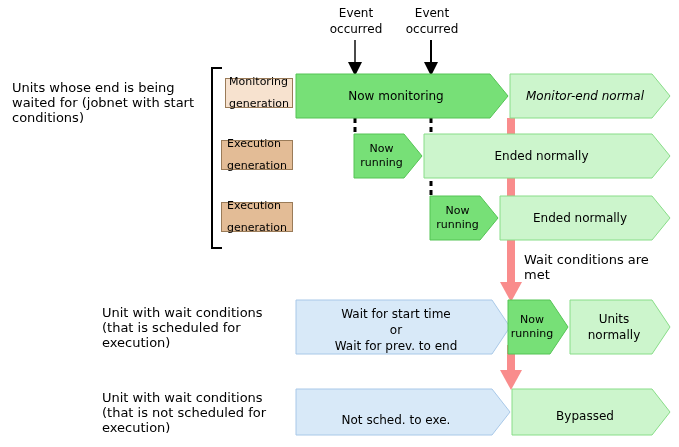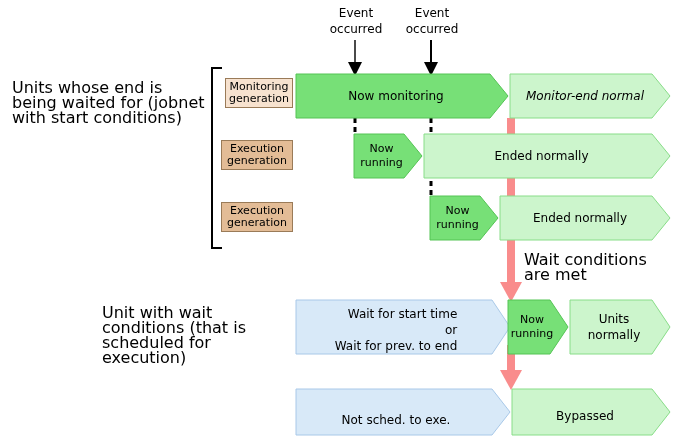--- a/index.html
+++ b/index.html
@@ -5,26 +5,26 @@
   html,body{margin:0;padding:0;}
   body{
     width:679px;height:447px;
     background:#ffffff;
     font-family:"DejaVu Sans","Liberation Sans",sans-serif;
     position:relative;
     overflow:hidden;
     -webkit-font-smoothing:none;
   }
   .canvas{position:absolute;left:0;top:0;width:679px;height:447px;padding-left:44px;}
-  .lbl{position:absolute;color:#000;font-size:16px;line-height:15px;}
+  .lbl{position:absolute;color:#000;font-size:13px;line-height:15px;}
   .ctr{text-align:center;}
   .rect{
     position:absolute;box-sizing:border-box;
     display:flex;align-items:center;justify-content:center;
-    text-align:center;font-size:11px;line-height:12px;color:#000;
+    font-size:11px;line-height:22px;color:#000;
   }
   .genbox{
     border:1px solid #9a7b58;
   }
   svg{position:absolute;left:0;top:0;overflow:visible;}
   .txtnode{position:absolute;display:flex;align-items:center;justify-content:center;
     text-align:center;font-size:12px;line-height:16px;color:#000;white-space:pre-line;
     pointer-events:none;}
 </style>
 </head>
@@ -74,20 +74,21 @@
     <path d="M 512 389 L 652 389 L 670 412 L 652 435 L 512 435 Z" fill="#ccf5cc" stroke="#88dd88" stroke-width="1"></path>
   </svg>
 
   <div class="txtnode ctr" style="left:316px;top:4px;width:80px;height:34px;">Event
 occurred</div>
   <div class="txtnode ctr" style="left:392px;top:4px;width:80px;height:34px;">Event
 occurred</div>
 
   <div class="lbl" style="left:12px;top:80px;width:195px;">Units whose end is being waited for (jobnet with start conditions)</div>
   <div class="lbl" style="left:102px;top:305px;width:195px;">Unit with wait conditions (that is scheduled for execution)</div>
+  <div class="lbl" style="left:102px;top:390px;width:195px;">Unit with wait conditions (that is not scheduled for execution)</div>
 
   <div class="rect genbox" style="left:225px;top:78px;width:68px;height:30px;background:#f7e2cf;white-space:pre-line;">Monitoring
 generation</div>
   <div class="rect genbox" style="left:221px;top:140px;width:72px;height:30px;background:#e3bc96;white-space:pre-line;">Execution
 generation</div>
   <div class="rect genbox" style="left:221px;top:202px;width:72px;height:30px;background:#e3bc96;white-space:pre-line;">Execution
 generation</div>
 
   <div class="txtnode" style="left:296px;top:74px;width:200px;height:43px;">Now monitoring</div>
   <div class="txtnode" style="left:510px;top:74px;width:150px;height:44px;font-style:italic;">Monitor-end normal</div>
@@ -95,21 +96,21 @@
   <div class="txtnode" style="left:354px;top:134px;width:55px;height:44px;font-size:11px;line-height:14px;">Now
 running</div>
   <div class="txtnode" style="left:424px;top:134px;width:235px;height:44px;">Ended normally</div>
 
   <div class="txtnode" style="left:430px;top:196px;width:55px;height:44px;font-size:11px;line-height:14px;">Now
 running</div>
   <div class="txtnode" style="left:500px;top:196px;width:160px;height:44px;">Ended normally</div>
 
   <div class="lbl" style="left:524px;top:252px;width:145px;">Wait conditions are met</div>
 
-  <div class="txtnode" style="left:296px;top:300px;width:200px;height:60px;text-align:right;">Wait for start time
+  <div class="txtnode" style="left:296px;top:300px;width:200px;height:60px;">Wait for start time
 or
 Wait for prev. to end</div>
   <div class="txtnode" style="left:508px;top:300px;width:48px;height:54px;font-size:11px;line-height:14px;">Now
 running</div>
   <div class="txtnode" style="left:570px;top:300px;width:88px;height:54px;">Units
 normally</div>
 
   <div class="txtnode" style="left:296px;top:389px;width:200px;height:62px;">Not sched. to exe.</div>
   <div class="txtnode" style="left:512px;top:389px;width:146px;height:53px;">Bypassed</div>
 

